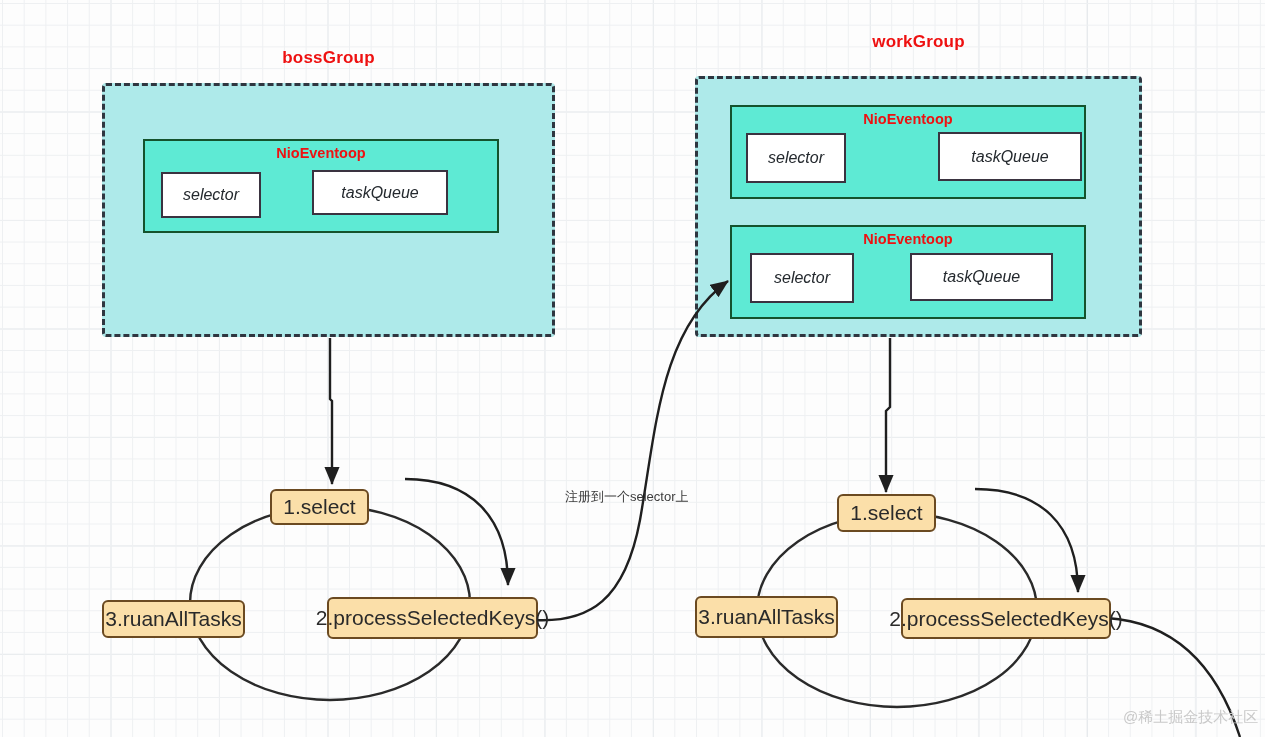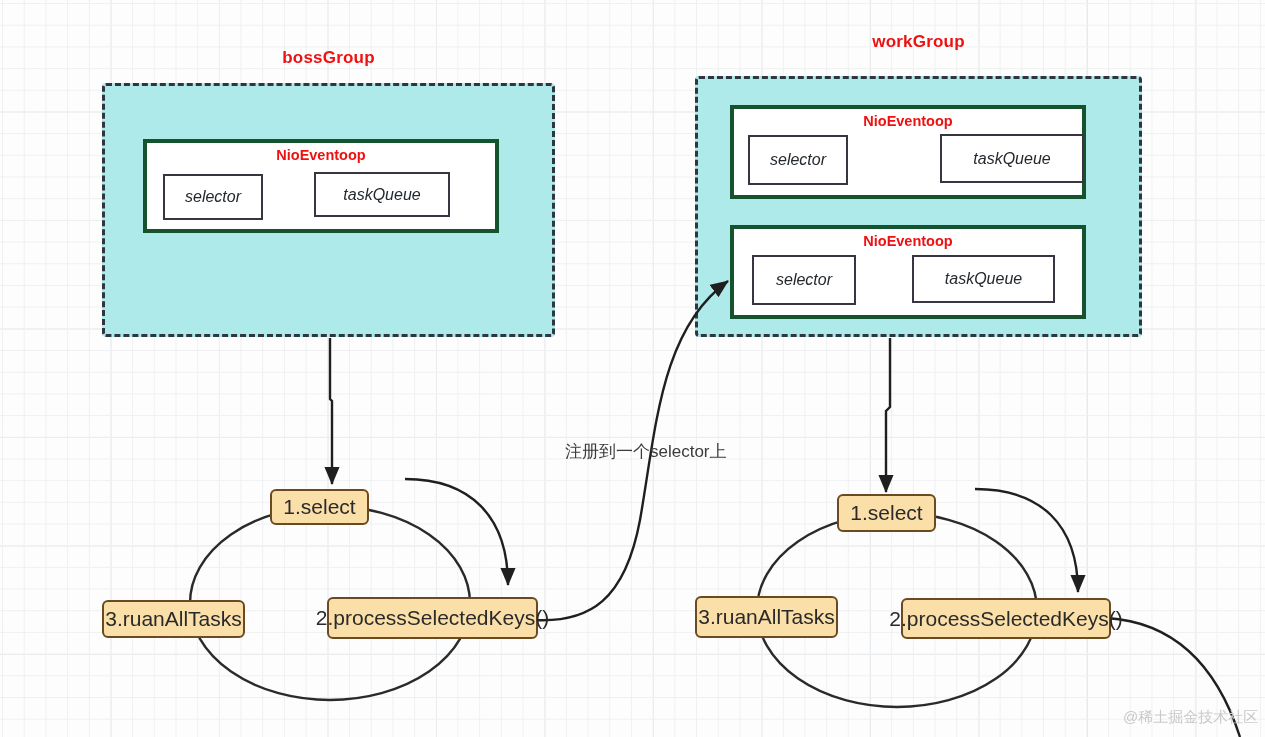--- a/index.html
+++ b/index.html
@@ -36,22 +36,22 @@
   .group-box {
     position: absolute;
     background: #aeeaea;
     border: 3px dashed #2f3640;
     border-radius: 4px;
     box-sizing: border-box;
   }
 
   .eventloop-box {
     position: absolute;
-    background: #ffffff;
-    border: 4px solid #14532d;
+    background: #5eead4;
+    border: 2px solid #14532d;
     box-sizing: border-box;
   }
 
   .eventloop-title {
     position: absolute;
     left: 0;
     right: 0;
     top: 4px;
     text-align: center;
     color: #ee1111;
@@ -82,23 +82,24 @@
     display: flex;
     align-items: center;
     justify-content: center;
     font-size: 21px;
     color: #2a2a2a;
     white-space: nowrap;
   }
 
   .annotation {
     position: absolute;
-    font-size: 17px;
+    font-size: 13px;
     color: #3b3b3b;
     white-space: nowrap;
+    margin-top: 48px;
   }
 
   .watermark {
     position: absolute;
     font-size: 15px;
     color: #c9c9c9;
     white-space: nowrap;
   }
 
   svg.overlay {

